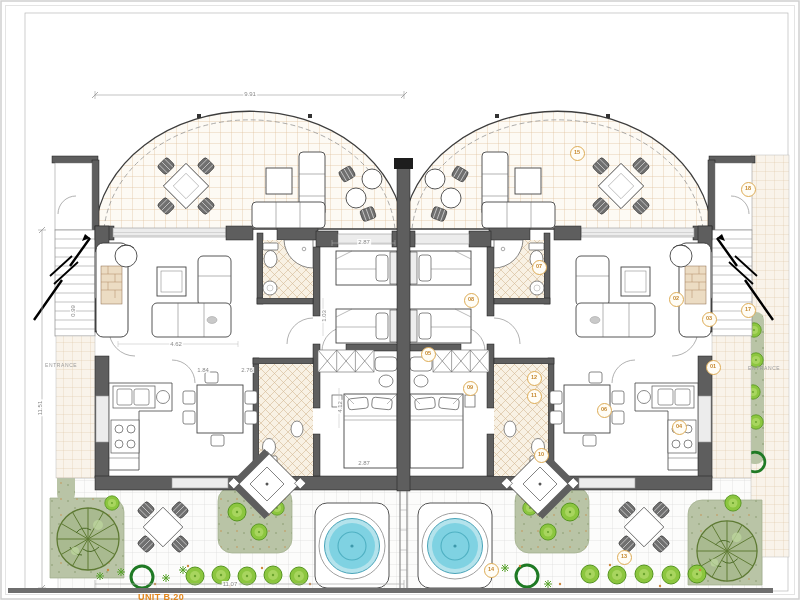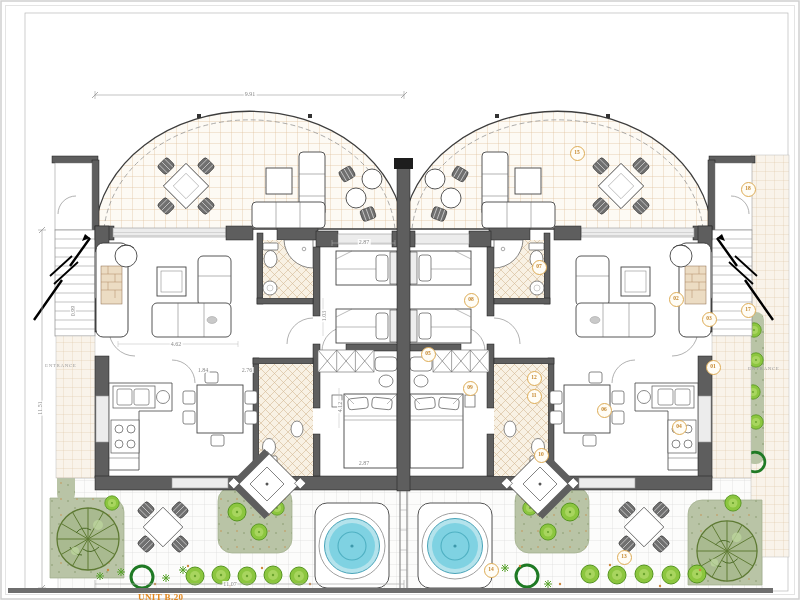--- a/index.html
+++ b/index.html
@@ -1,17 +1,17 @@
 <!DOCTYPE html>
 <html><head>
 <meta charset="utf-8">
 <style>
   html,body{margin:0;padding:0;background:#fff}
   .page{position:relative;width:800px;height:600px;background:#fff;overflow:hidden;
-        font-family:Liberation Serif, serif}
+        font-family:Liberation Sans, sans-serif}
   .page svg{position:absolute;left:0;top:0}
   
   .w{fill:#5e5e5e;stroke:#1c1c1c;stroke-width:.5}
   .g{fill:#ececec;stroke:#9a9a9a;stroke-width:.6}
   .f{fill:#fff;stroke:#444;stroke-width:.9}
   .f2{fill:#fff;stroke:#555;stroke-width:.7}
   .arc{fill:none;stroke:#8f8f8f;stroke-width:.7}
   .dl{stroke:#a9a9a9;stroke-width:.7;fill:none}
   .dl2{stroke:#bbb;stroke-width:.5;fill:none}
   

